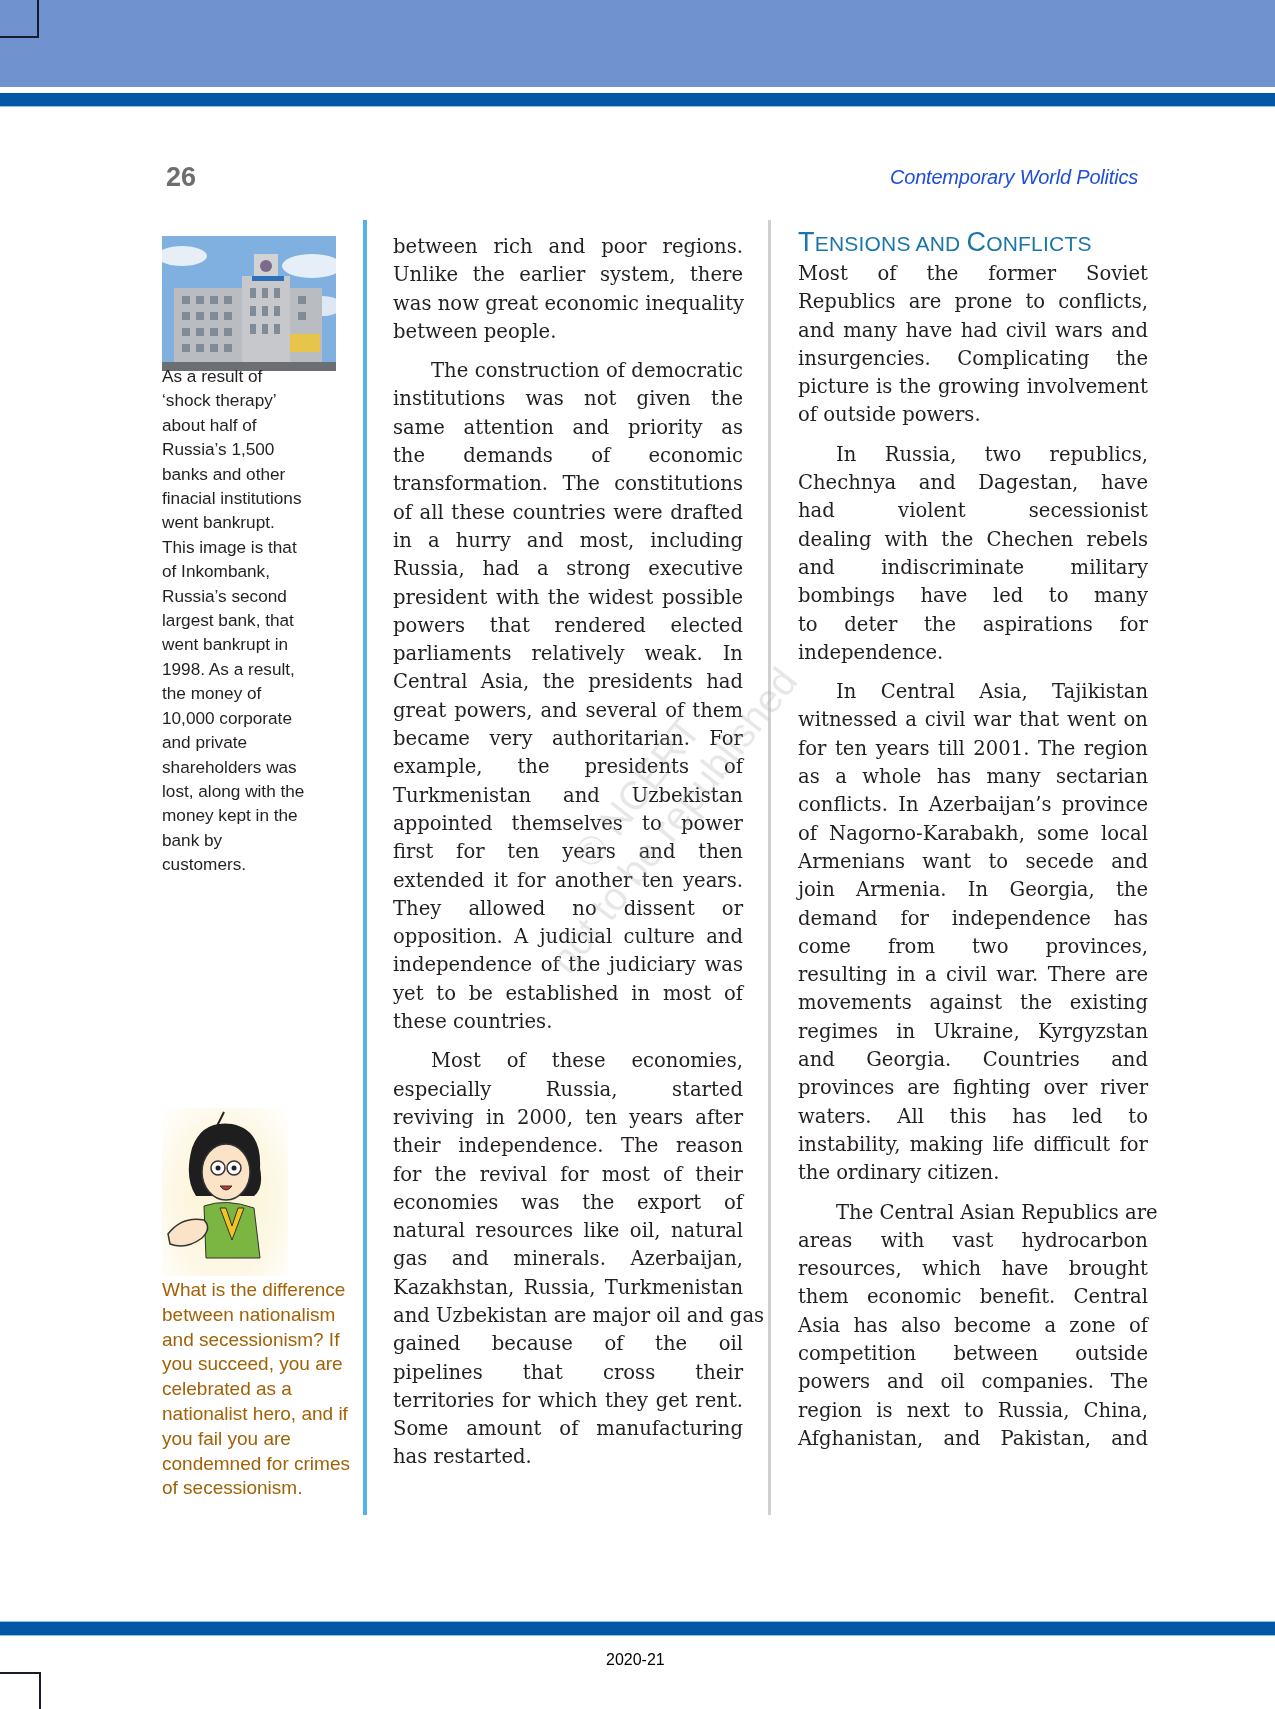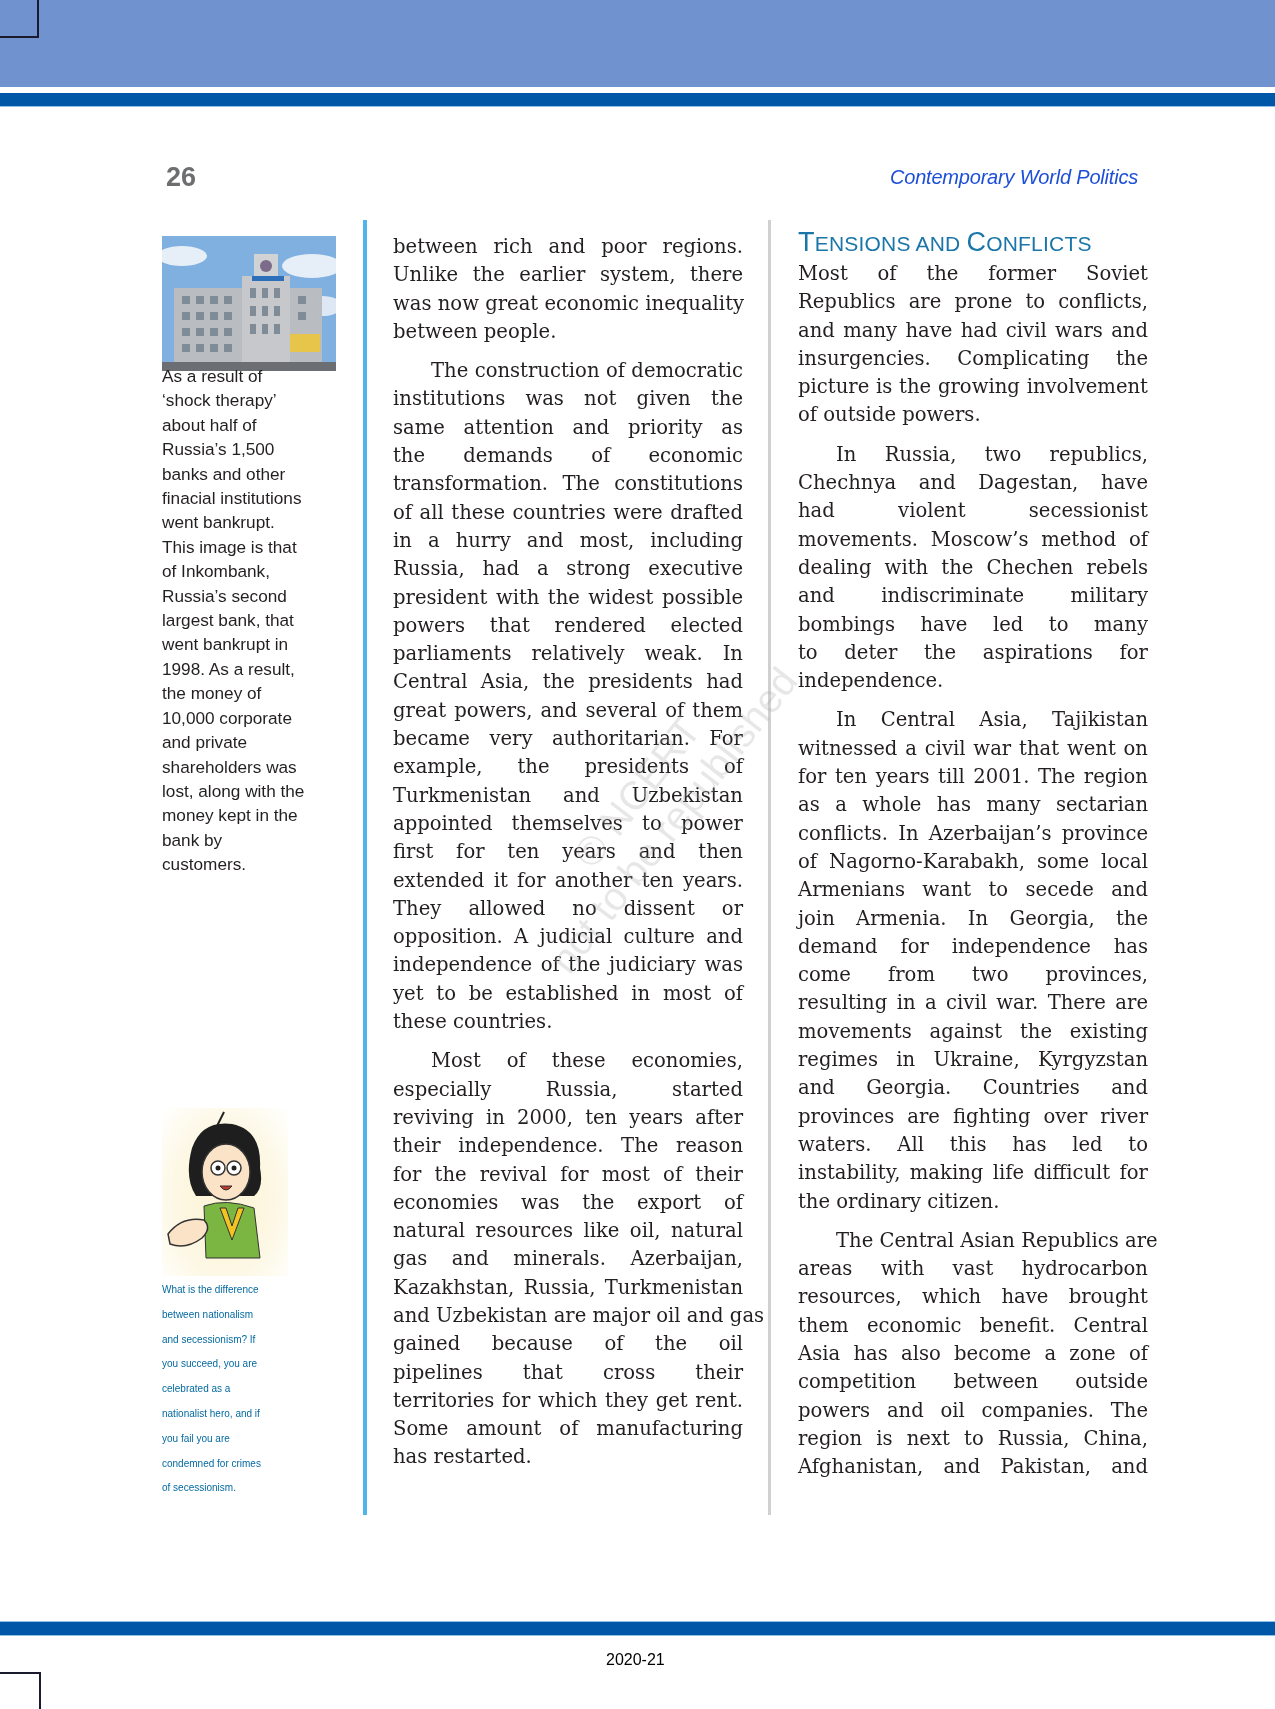--- a/index.html
+++ b/index.html
@@ -12,21 +12,21 @@
   .crop-tl { position: absolute; left: 0; top: 0; width: 39px; height: 38px; border-right: 2px solid #1b1b2f; border-bottom: 2px solid #1b1b2f; }
 
   .page-num { position: absolute; left: 166px; top: 162px; font-family: "Liberation Sans", sans-serif; font-weight: bold; font-size: 27px; color: #6d6e70; }
   .running-head { position: absolute; right: 137px; top: 166px; font-family: "Liberation Sans", sans-serif; font-style: italic; font-size: 20px; color: #1d4ed8; letter-spacing: -0.2px; }
 
   .photo { position: absolute; left: 162px; top: 236px; width: 174px; height: 135px; overflow: hidden; background: linear-gradient(#6fa3d8, #bcd6ee); }
   .photo svg { display: block; }
 
   .side-note { position: absolute; left: 162px; font-family: "Liberation Sans", sans-serif; font-size: 17.2px; line-height: 24.4px; color: #231f20; width: 190px; }
   .side-note.n1 { top: 364px; }
-  .side-note.n2 { top: 1278px; color: #0369a1; font-size: 10px; line-height: 24.8px; width: 200px; }
+  .side-note.n2 { top: 1278px; color: #a16207; font-size: 19px; line-height: 24.8px; width: 200px; }
   .side-note span { display: block; white-space: nowrap; }
 
   .cartoon { position: absolute; left: 162px; top: 1108px; width: 126px; height: 168px; background: radial-gradient(ellipse at 50% 55%, #fbf3d2 0%, #fdf8e6 60%, #ffffff 100%); }
 
   .divider-blue { position: absolute; left: 363px; top: 220px; width: 4px; height: 1295px; background: #4fb4ea; }
   .divider-gray { position: absolute; left: 768px; top: 220px; width: 3px; height: 1295px; background: #cfd0d2; }
 
   .col { position: absolute; width: 350px; font-size: 19.6px; line-height: 28.3px; color: #231f20; }
   .col.mid { left: 393px; top: 233px; }
   .col.right { left: 798px; top: 233px; }
@@ -216,21 +216,20 @@
         <span class="ln">Republics are prone to conflicts,</span>
         <span class="ln">and many have had civil wars and</span>
         <span class="ln">insurgencies. Complicating the</span>
         <span class="ln">picture is the growing involvement</span>
         <span class="ln last">of outside powers.</span>
       </p>
       <p>
         <span class="ln indent">In Russia, two republics,</span>
         <span class="ln">Chechnya and Dagestan, have</span>
         <span class="ln">had violent secessionist</span>
-        <span class="ln">movements. Moscow’s method of</span>
         <span class="ln">dealing with the Chechen rebels</span>
         <span class="ln">and indiscriminate military</span>
         <span class="ln">bombings have led to many</span>
         <span class="ln">to deter the aspirations for</span>
         <span class="ln last">independence.</span>
       </p>
       <p>
         <span class="ln indent">In Central Asia, Tajikistan</span>
         <span class="ln">witnessed a civil war that went on</span>
         <span class="ln">for ten years till 2001. The region</span>

